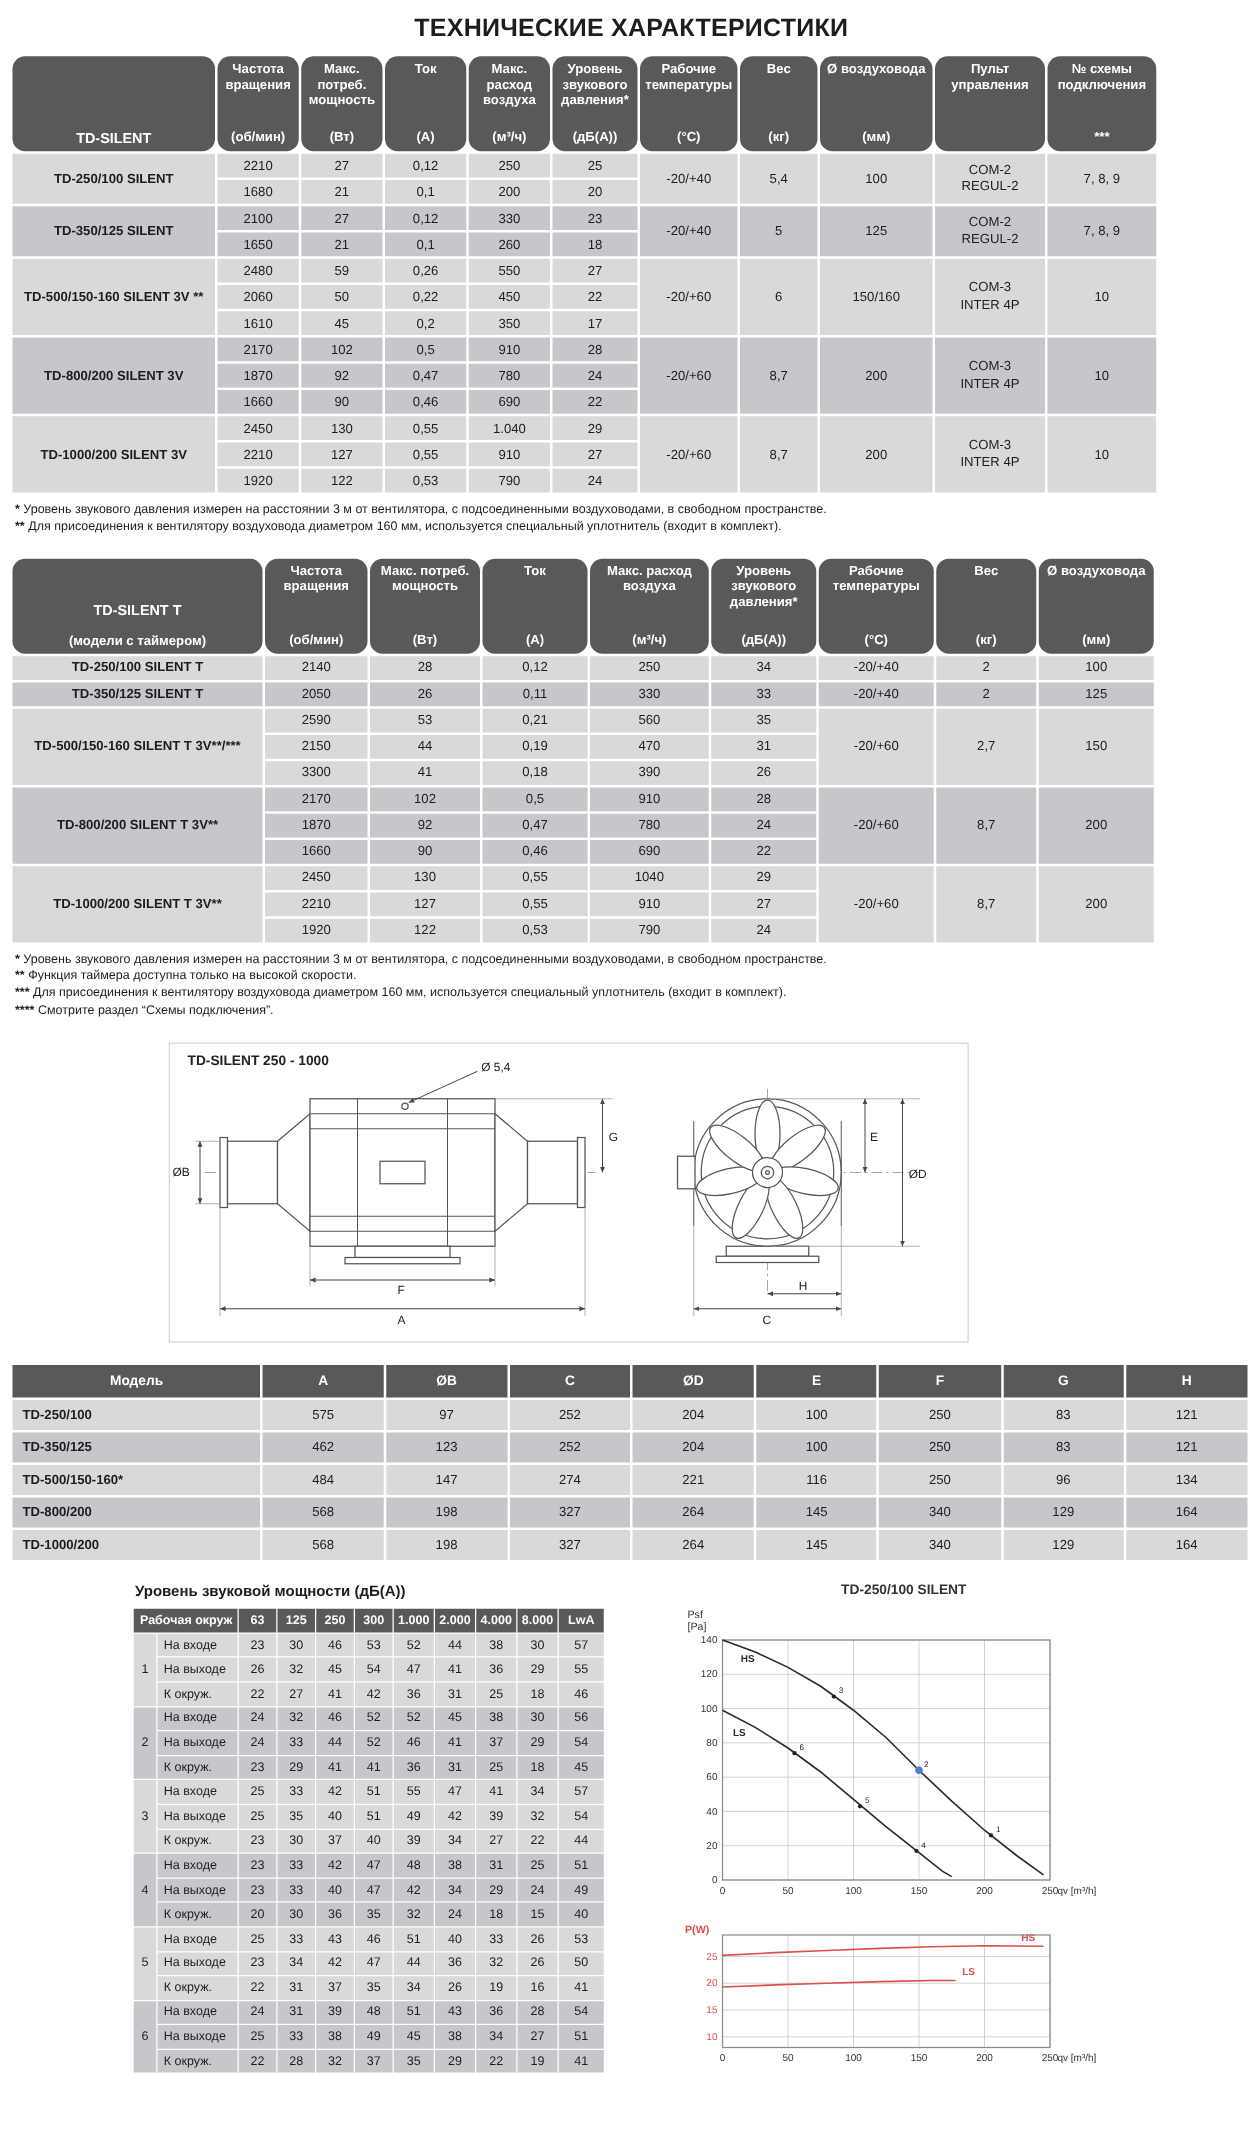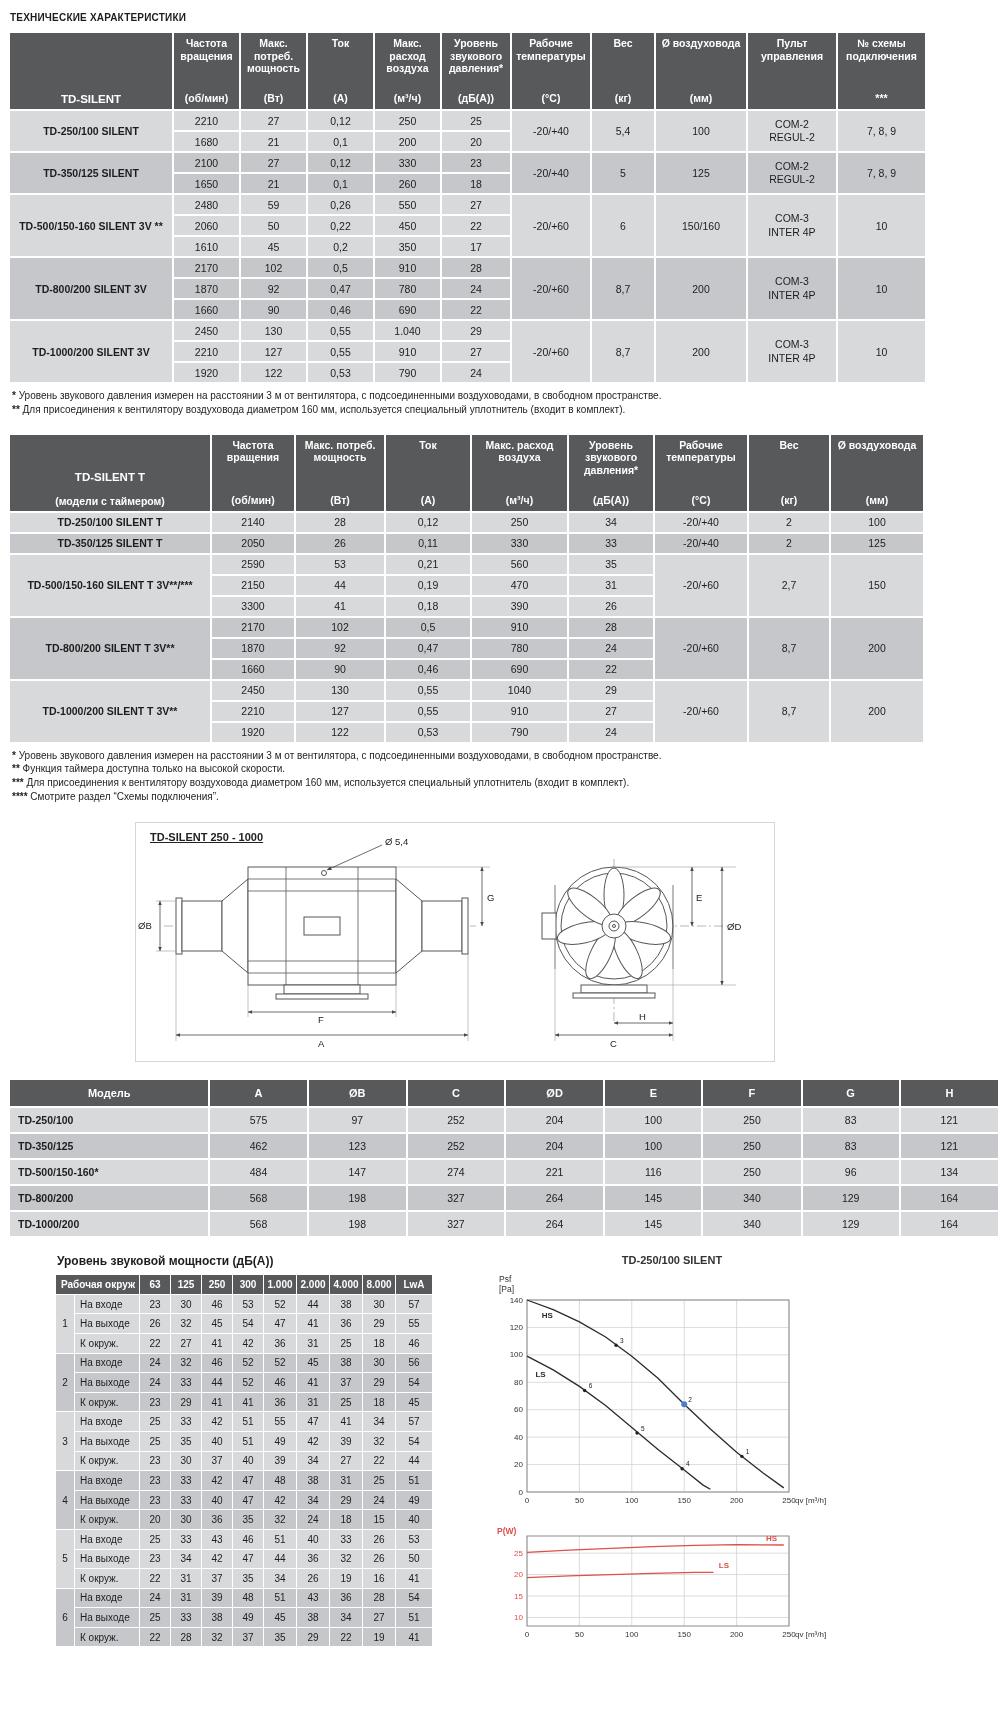--- a/index.html
+++ b/index.html
@@ -1,56 +1,56 @@
 <!DOCTYPE html>
 <html><head>
 <meta charset="utf-8">
 <style>
   html,body{margin:0;padding:0;background:#fff;}
   body{width:1000px;min-height:1724px;font-family:"Liberation Sans",sans-serif;color:#1d1d1f;}
   .page{position:relative;width:1000px;min-height:1724px;overflow:hidden;}
-  .page-title{font-size:10px;font-weight:bold;margin:12px 0 8px 10px;letter-spacing:.2px;}
+  .page-title{font-size:20px;font-weight:bold;margin:12px 0 8px 10px;letter-spacing:.2px;text-align:center;}
 
   table.spec{border-collapse:separate;border-spacing:2px;margin-left:8px;table-layout:fixed;}
   table.spec th{background:#58595b;color:#fff;font-weight:bold;font-size:10.5px;padding:4px 2px;
-                box-sizing:border-box;height:76px;vertical-align:top;text-align:center;}
+                box-sizing:border-box;height:76px;vertical-align:top;text-align:center;border-radius:10px;}
   .hwrap{display:flex;flex-direction:column;justify-content:space-between;align-items:center;height:100%;}
   .hl{line-height:1.2;}
   .hu{line-height:1.1;}
   th.corner .corner-wrap{display:flex;flex-direction:column;justify-content:flex-end;align-items:center;height:100%;}
   th.corner .c1{font-size:11.5px;}
   th.corner .c2{font-size:10.5px;margin-top:12px;}
   table.spec td{font-size:10.5px;text-align:center;padding:1px 2px;box-sizing:border-box;}
   table.spec tbody tr{height:19px;}
   .band-a td{background:#d8d9db;}
   .band-b td{background:#c6c7ca;}
   td.model{text-align:left;font-weight:bold;padding-left:7px;}
   td.pre{white-space:pre-line;line-height:1.25;}
   .t2{margin-top:16px;}
 
   .footnotes{margin:5px 0 0 12px;}
   .fn{font-size:10px;line-height:1.38;color:#1d1d1f;}
   .fn b{font-weight:bold;}
 
   .drawing-box{position:relative;width:638px;height:238px;border:1px solid #d6d6d8;margin:18px 0 0 135px;background:#fff;}
-  .drawing-label{position:absolute;left:14px;top:8px;font-size:11px;font-weight:bold;color:#222;text-decoration:underline;}
+  .drawing-label{position:absolute;left:14px;top:8px;font-size:11px;font-weight:bold;color:#222;}
   .draw .shape rect,.draw .shape polygon,.draw .shape circle,.draw .shape ellipse{fill:#ffffff;stroke:#55565a;stroke-width:1;}
   .draw .shape line{stroke:#55565a;stroke-width:0.8;}
   .draw .dims line{stroke:#45464a;stroke-width:0.8;}
   .draw line.ext{stroke:#9a9a9e;stroke-width:0.6;}
   .draw line.cl{stroke:#9a9a9e;stroke-width:0.7;stroke-dasharray:9 3 2 3;}
   .draw text{font-size:9.5px;fill:#222;}
 
   table.dims{border-collapse:separate;border-spacing:2px;margin:16px 0 0 8px;table-layout:fixed;}
   table.dims th{background:#58595b;color:#fff;font-weight:bold;font-size:11px;padding:7px 2px;text-align:center;height:auto;}
   table.dims td{font-size:10.5px;text-align:center;padding:0;}
   table.dims tbody tr{height:24px;}
   table.dims td.model{text-align:left;font-weight:bold;padding-left:8px;}
 
-  .bottom-section{display:flex;margin:16px 0 0 55px;gap:60px;}
+  .bottom-section{display:flex;margin:16px 0 0 106px;gap:60px;}
   .sound-title{font-size:12px;font-weight:bold;margin:0 0 6px 2px;}
   table.sound{border-collapse:separate;border-spacing:1px;table-layout:fixed;}
   table.sound th{background:#58595b;color:#fff;font-weight:bold;font-size:10px;padding:4px 1px;text-align:center;}
   table.sound th.s-corner{text-align:left;padding-left:5px;}
   table.sound td{font-size:10px;text-align:center;padding:1.5px 1px;}
   table.sound tbody tr{height:18.6px;}
   table.sound td.s-label{text-align:left;padding-left:5px;}
 
   .chart-col{width:358px;}
   .chart-title{width:358px;text-align:center;font-size:11px;font-weight:bold;color:#333;margin-bottom:2px;}

